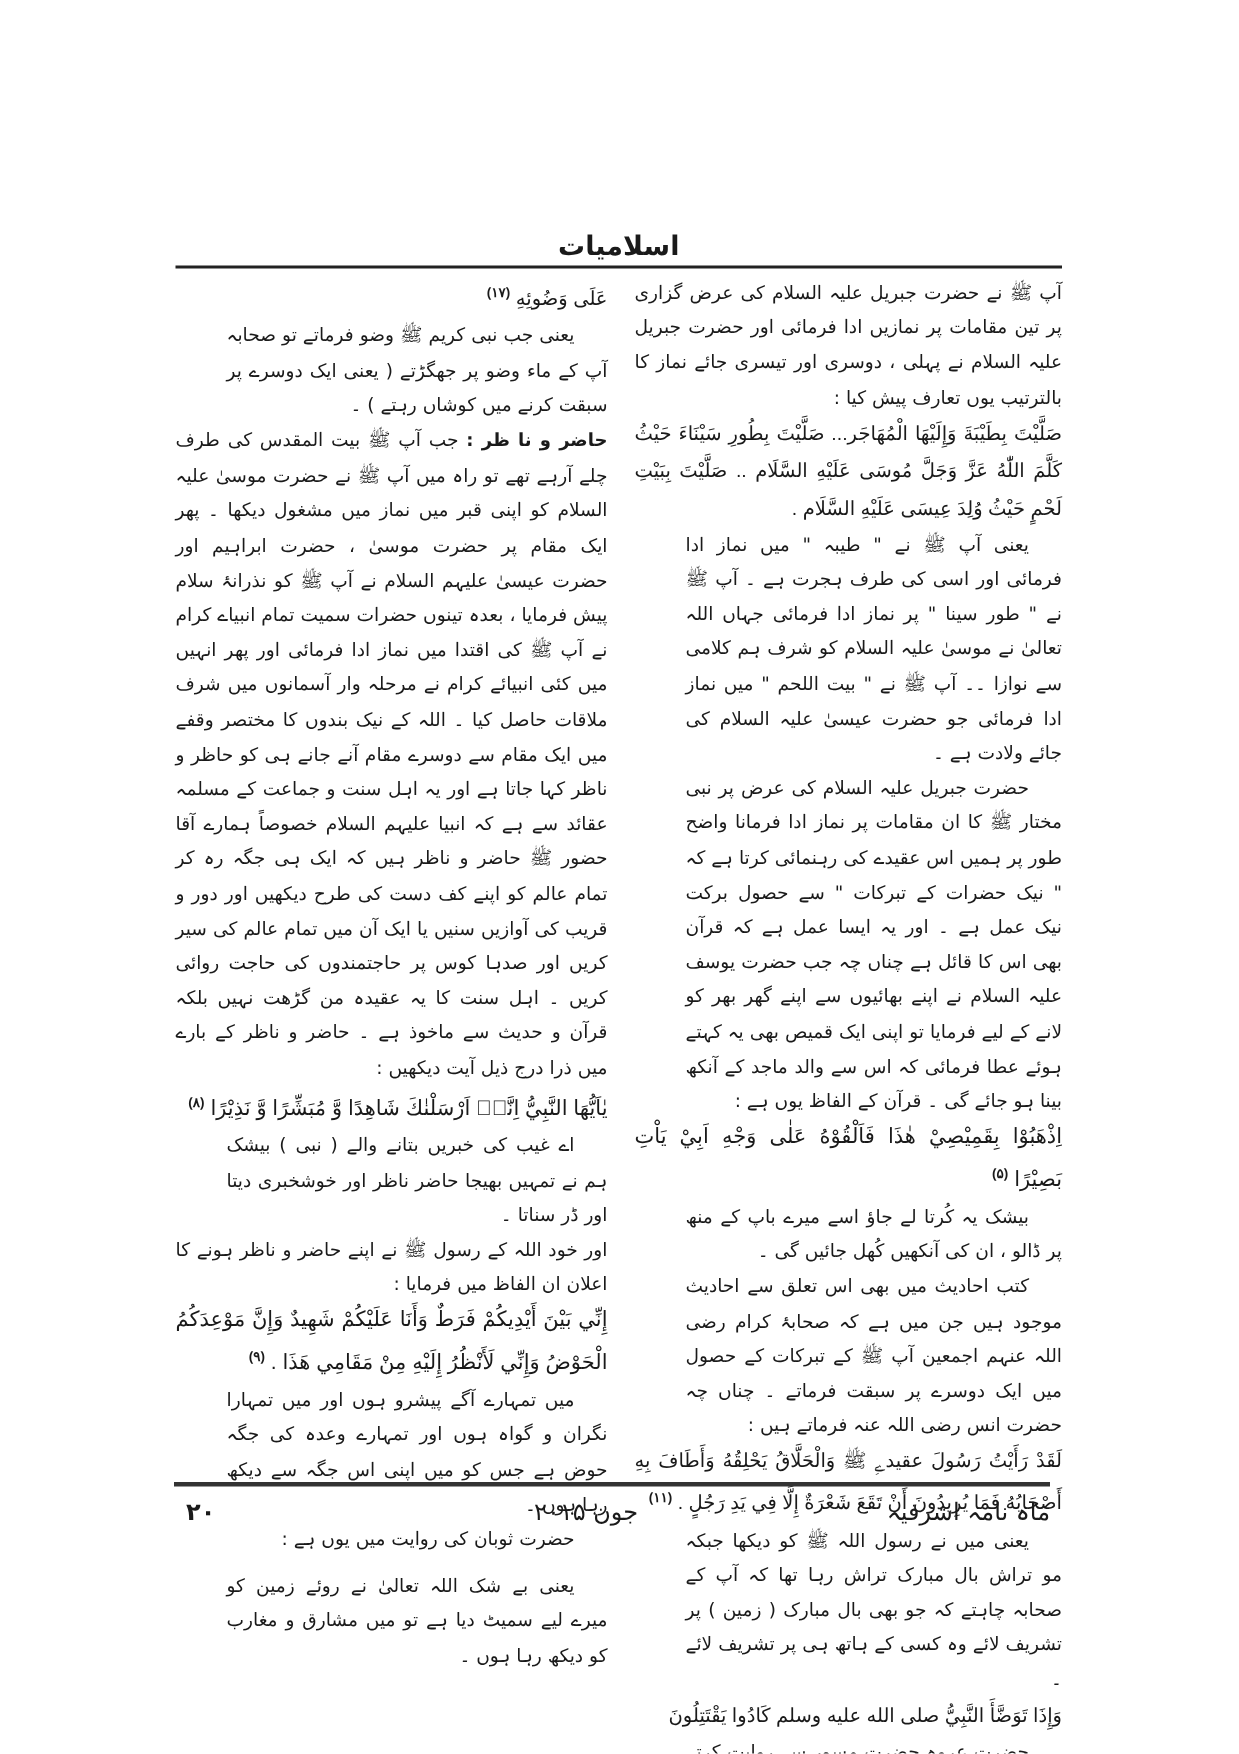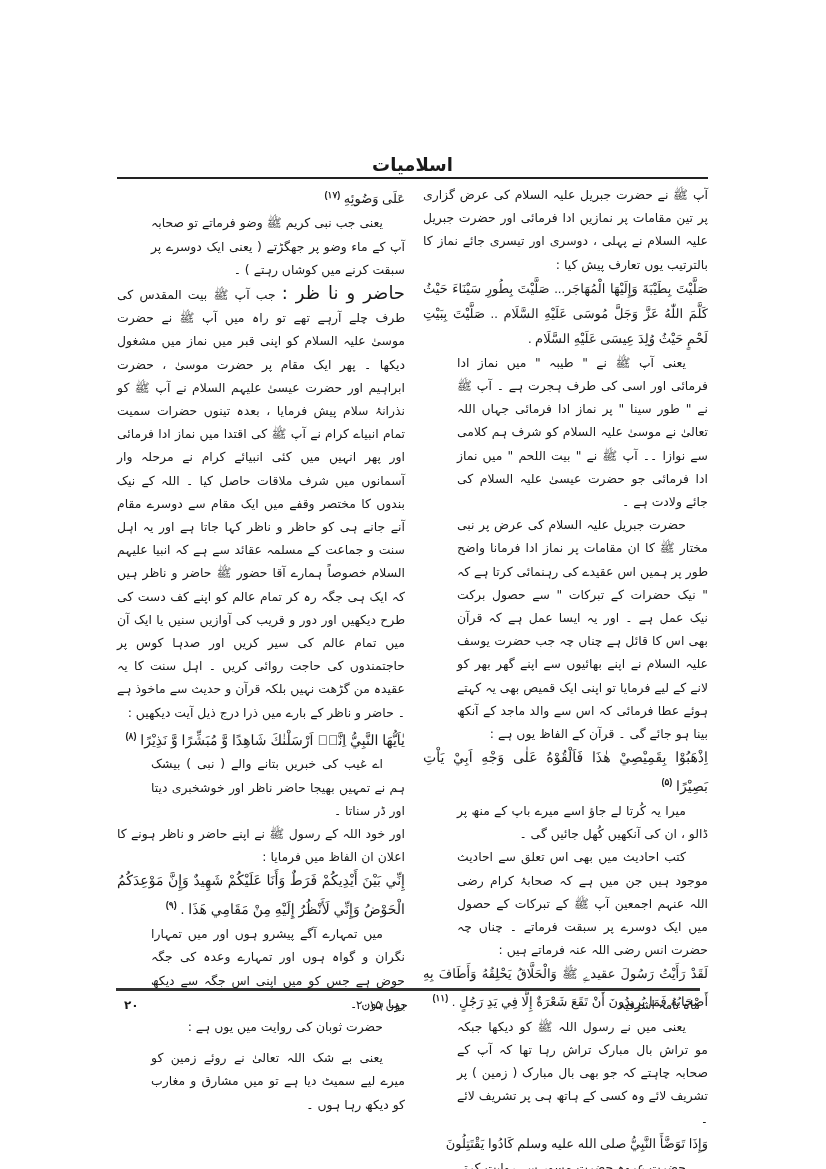--- a/index.html
+++ b/index.html
@@ -13,45 +13,45 @@
   .column { position: absolute; top: 183px; direction: rtl; text-align: justify;
             font-size: 12.4px; line-height: 23.2px; }
   .col-right { left: 423px; width: 285px; }
   .col-left  { left: 117px; width: 288px; }
 
   .para { margin: 0; }
   .para.indent { text-indent: 22px; margin-left: 34px; }
   .arabic { font-family: Liberation Sans, sans-serif; font-size: 13px; line-height: 25px; }
   .arabic.quran { font-size: 14px; }
   .ref { font-size: 9px; font-weight: bold; vertical-align: super; }
-  .heading-run { font-weight: normal; font-size: 18px; }
+  .heading-run { font-weight: bold; font-size: 12px; }
   .spacer { height: 8px; }
 
   .page-footer { position: absolute; left: 116px; top: 988px; width: 584px; height: 30px; }
   .footer-rule { position: absolute; left: 0; right: 0; top: 0; height: 3px; background: #333; }
-  .footer-text { position: absolute; top: 10px; font-size: 12px; direction: rtl; }
+  .footer-text { position: absolute; top: 10px; font-size: 16px; direction: rtl; }
   .footer-mag { right: 0; }
   .footer-date { left: 240px; }
   .footer-page { left: 8px; font-weight: bold; }
 </style>
 </head>
 <body>
 
 <div class="page-header">
   <div class="header-title">اسلامیات</div>
   <div class="header-rule"></div>
 </div>
 
 <div class="column col-right" id="col-right">
     <p class="para"><span>آپ ﷺ نے حضرت جبریل علیہ السلام کی عرض گزاری پر تین مقامات پر نمازیں ادا فرمائی اور حضرت جبریل علیہ السلام نے پہلی ، دوسری اور تیسری جائے نماز کا بالترتیب یوں تعارف پیش کیا :</span></p>
     <p class="para arabic"><span>صَلَّيْتَ بِطَيْبَةَ وَإِلَيْهَا الْمُهَاجَر... صَلَّيْتَ بِطُورِ سَيْنَاءَ حَيْثُ كَلَّمَ اللّٰهُ عَزَّ وَجَلَّ مُوسَى عَلَيْهِ السَّلَام .. صَلَّيْتَ بِبَيْتِ لَحْمٍ حَيْثُ وُلِدَ عِيسَى عَلَيْهِ السَّلَام .</span></p>
     <p class="para indent"><span>یعنی آپ ﷺ نے " طیبہ " میں نماز ادا فرمائی اور اسی کی طرف ہجرت ہے ۔ آپ ﷺ نے " طور سینا " پر نماز ادا فرمائی جہاں اللہ تعالیٰ نے موسیٰ علیہ السلام کو شرف ہم کلامی سے نوازا ۔۔ آپ ﷺ نے " بیت اللحم " میں نماز ادا فرمائی جو حضرت عیسیٰ علیہ السلام کی جائے ولادت ہے ۔</span></p>
     <p class="para indent"><span>حضرت جبریل علیہ السلام کی عرض پر نبی مختار ﷺ کا ان مقامات پر نماز ادا فرمانا واضح طور پر ہمیں اس عقیدے کی رہنمائی کرتا ہے کہ " نیک حضرات کے تبرکات " سے حصول برکت نیک عمل ہے ۔ اور یہ ایسا عمل ہے کہ قرآن بھی اس کا قائل ہے چناں چہ جب حضرت یوسف علیہ السلام نے اپنے بھائیوں سے اپنے گھر بھر کو لانے کے لیے فرمایا تو اپنی ایک قمیص بھی یہ کہتے ہوئے عطا فرمائی کہ اس سے والد ماجد کے آنکھ بینا ہو جائے گی ۔ قرآن کے الفاظ یوں ہے :</span></p>
     <p class="para arabic quran"><span>اِذْهَبُوْا بِقَمِيْصِيْ هٰذَا فَاَلْقُوْهُ عَلٰى وَجْهِ اَبِيْ يَاْتِ بَصِيْرًا</span> <span class="ref">(۵)</span></p>
-    <p class="para indent"><span>میرا یہ کُرتا لے جاؤ اسے میرے باپ کے منھ پر ڈالو ، ان کی آنکھیں کُھل جائیں گی ۔</span></p>
+    <p class="para indent"><span>بیشک یہ کُرتا لے جاؤ اسے میرے باپ کے منھ پر ڈالو ، ان کی آنکھیں کُھل جائیں گی ۔</span></p>
     <p class="para indent"><span>کتب احادیث میں بھی اس تعلق سے احادیث موجود ہیں جن میں ہے کہ صحابۂ کرام رضی اللہ عنہم اجمعین آپ ﷺ کے تبرکات کے حصول میں ایک دوسرے پر سبقت فرماتے ۔ چناں چہ حضرت انس رضی اللہ عنہ فرماتے ہیں :</span></p>
     <p class="para arabic"><span>لَقَدْ رَأَيْتُ رَسُولَ عقیدےِ ﷺ وَالْحَلَّاقُ يَحْلِقُهُ وَأَطَافَ بِهِ أَصْحَابُهُ فَمَا يُرِيدُونَ أَنْ تَقَعَ شَعْرَةٌ إِلَّا فِي يَدِ رَجُلٍ .</span> <span class="ref">(۱۱)</span></p>
     <p class="para indent"><span>یعنی میں نے رسول اللہ ﷺ کو دیکھا جبکہ مو تراش بال مبارک تراش رہا تھا کہ آپ کے صحابہ چاہتے کہ جو بھی بال مبارک ( زمین ) پر تشریف لائے وہ کسی کے ہاتھ ہی پر تشریف لائے ۔</span></p>
     <p class="para arabic"><span>وَإِذَا تَوَضَّأَ النَّبِيُّ صلى الله عليه وسلم كَادُوا يَقْتَتِلُونَ</span></p>
     <p class="para indent"><span>حضرت عروہ حضرت مسور سے روایت کرتے ہیں :</span></p>
   </div>
 <div class="column col-left" id="col-left">
     <p class="para arabic"><span>عَلَى وَضُوئِهِ</span> <span class="ref">(۱۷)</span></p>
     <p class="para indent"><span>یعنی جب نبی کریم ﷺ وضو فرماتے تو صحابہ آپ کے ماء وضو پر جھگڑتے ( یعنی ایک دوسرے پر سبقت کرنے میں کوشاں رہتے ) ۔</span></p>
     <p class="para"><span class="heading-run">حاضر و نا ظر :</span> <span>جب آپ ﷺ بیت المقدس کی طرف چلے آرہے تھے تو راہ میں آپ ﷺ نے حضرت موسیٰ علیہ السلام کو اپنی قبر میں نماز میں مشغول دیکھا ۔ پھر ایک مقام پر حضرت موسیٰ ، حضرت ابراہیم اور حضرت عیسیٰ علیہم السلام نے آپ ﷺ کو نذرانۂ سلام پیش فرمایا ، بعدہ تینوں حضرات سمیت تمام انبیاے کرام نے آپ ﷺ کی اقتدا میں نماز ادا فرمائی اور پھر انہیں میں کئی انبیائے کرام نے مرحلہ وار آسمانوں میں شرف ملاقات حاصل کیا ۔ اللہ کے نیک بندوں کا مختصر وقفے میں ایک مقام سے دوسرے مقام آنے جانے ہی کو حاظر و ناظر کہا جاتا ہے اور یہ اہل سنت و جماعت کے مسلمہ عقائد سے ہے کہ انبیا علیہم السلام خصوصاً ہمارے آقا حضور ﷺ حاضر و ناظر ہیں کہ ایک ہی جگہ رہ کر تمام عالم کو اپنے کف دست کی طرح دیکھیں اور دور و قریب کی آوازیں سنیں یا ایک آن میں تمام عالم کی سیر کریں اور صدہا کوس پر حاجتمندوں کی حاجت روائی کریں ۔ اہل سنت کا یہ عقیدہ من گڑھت نہیں بلکہ قرآن و حدیث سے ماخوذ ہے ۔ حاضر و ناظر کے بارے میں ذرا درج ذیل آیت دیکھیں :</span></p>

